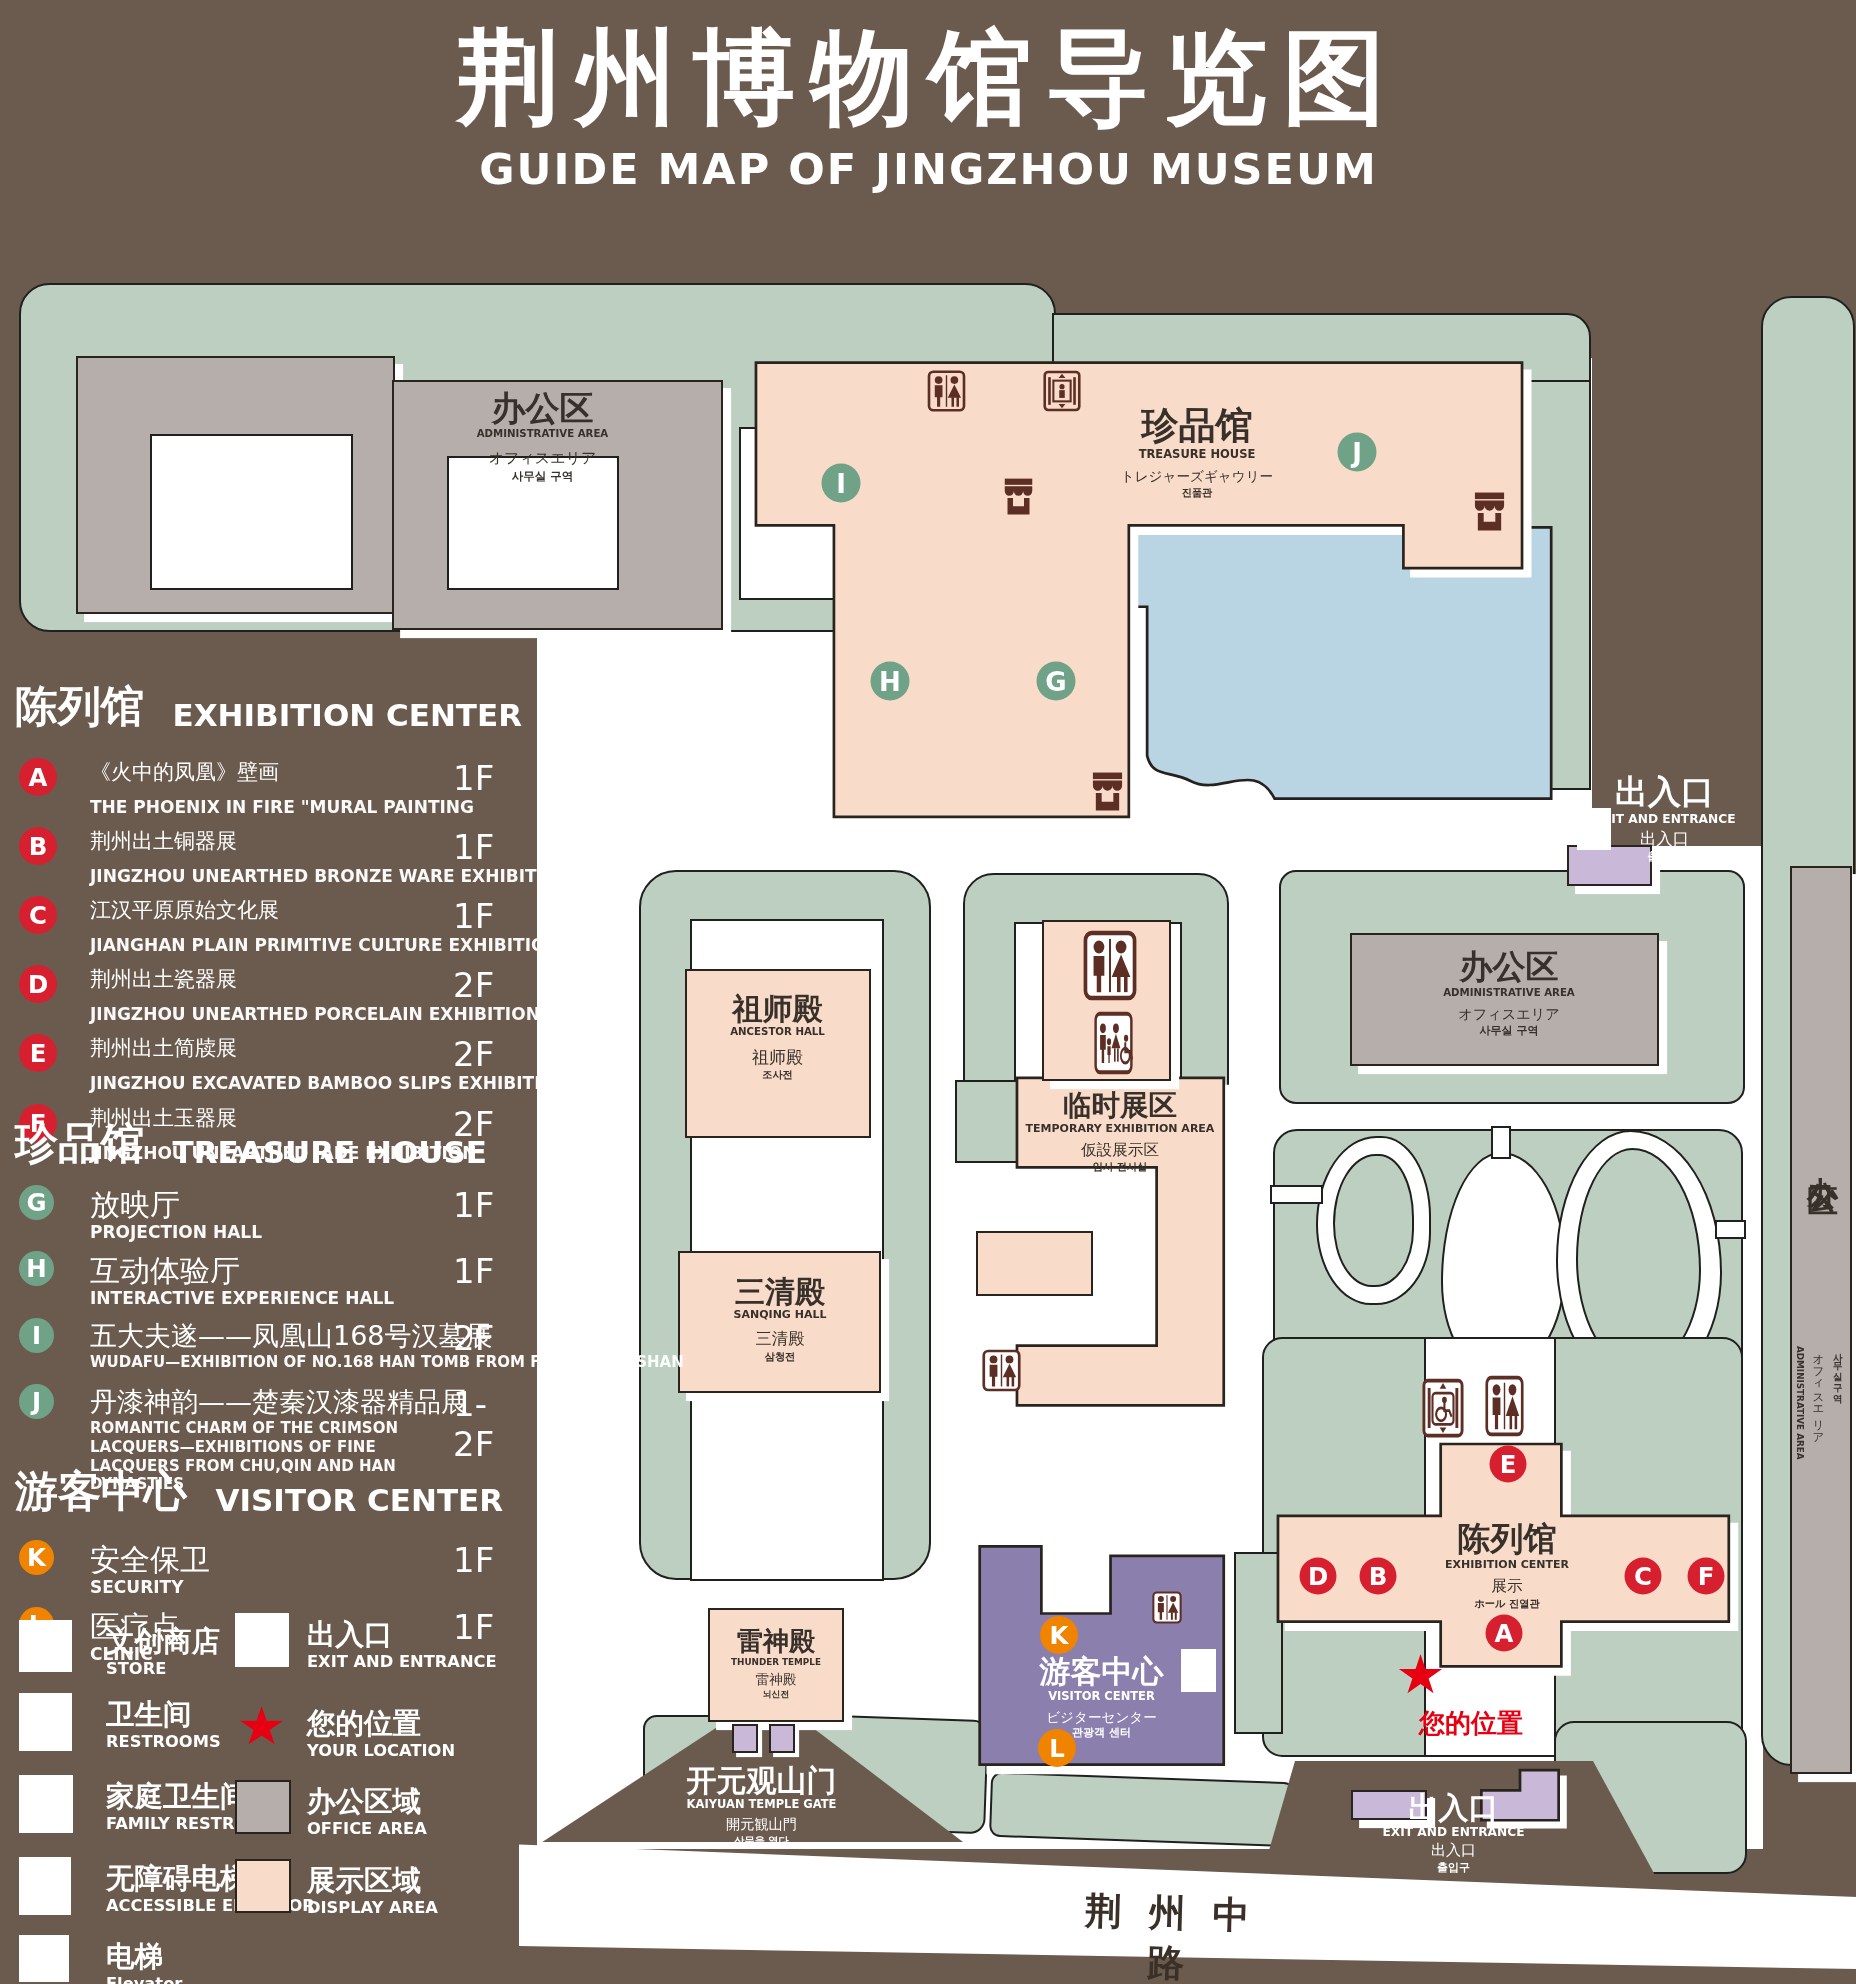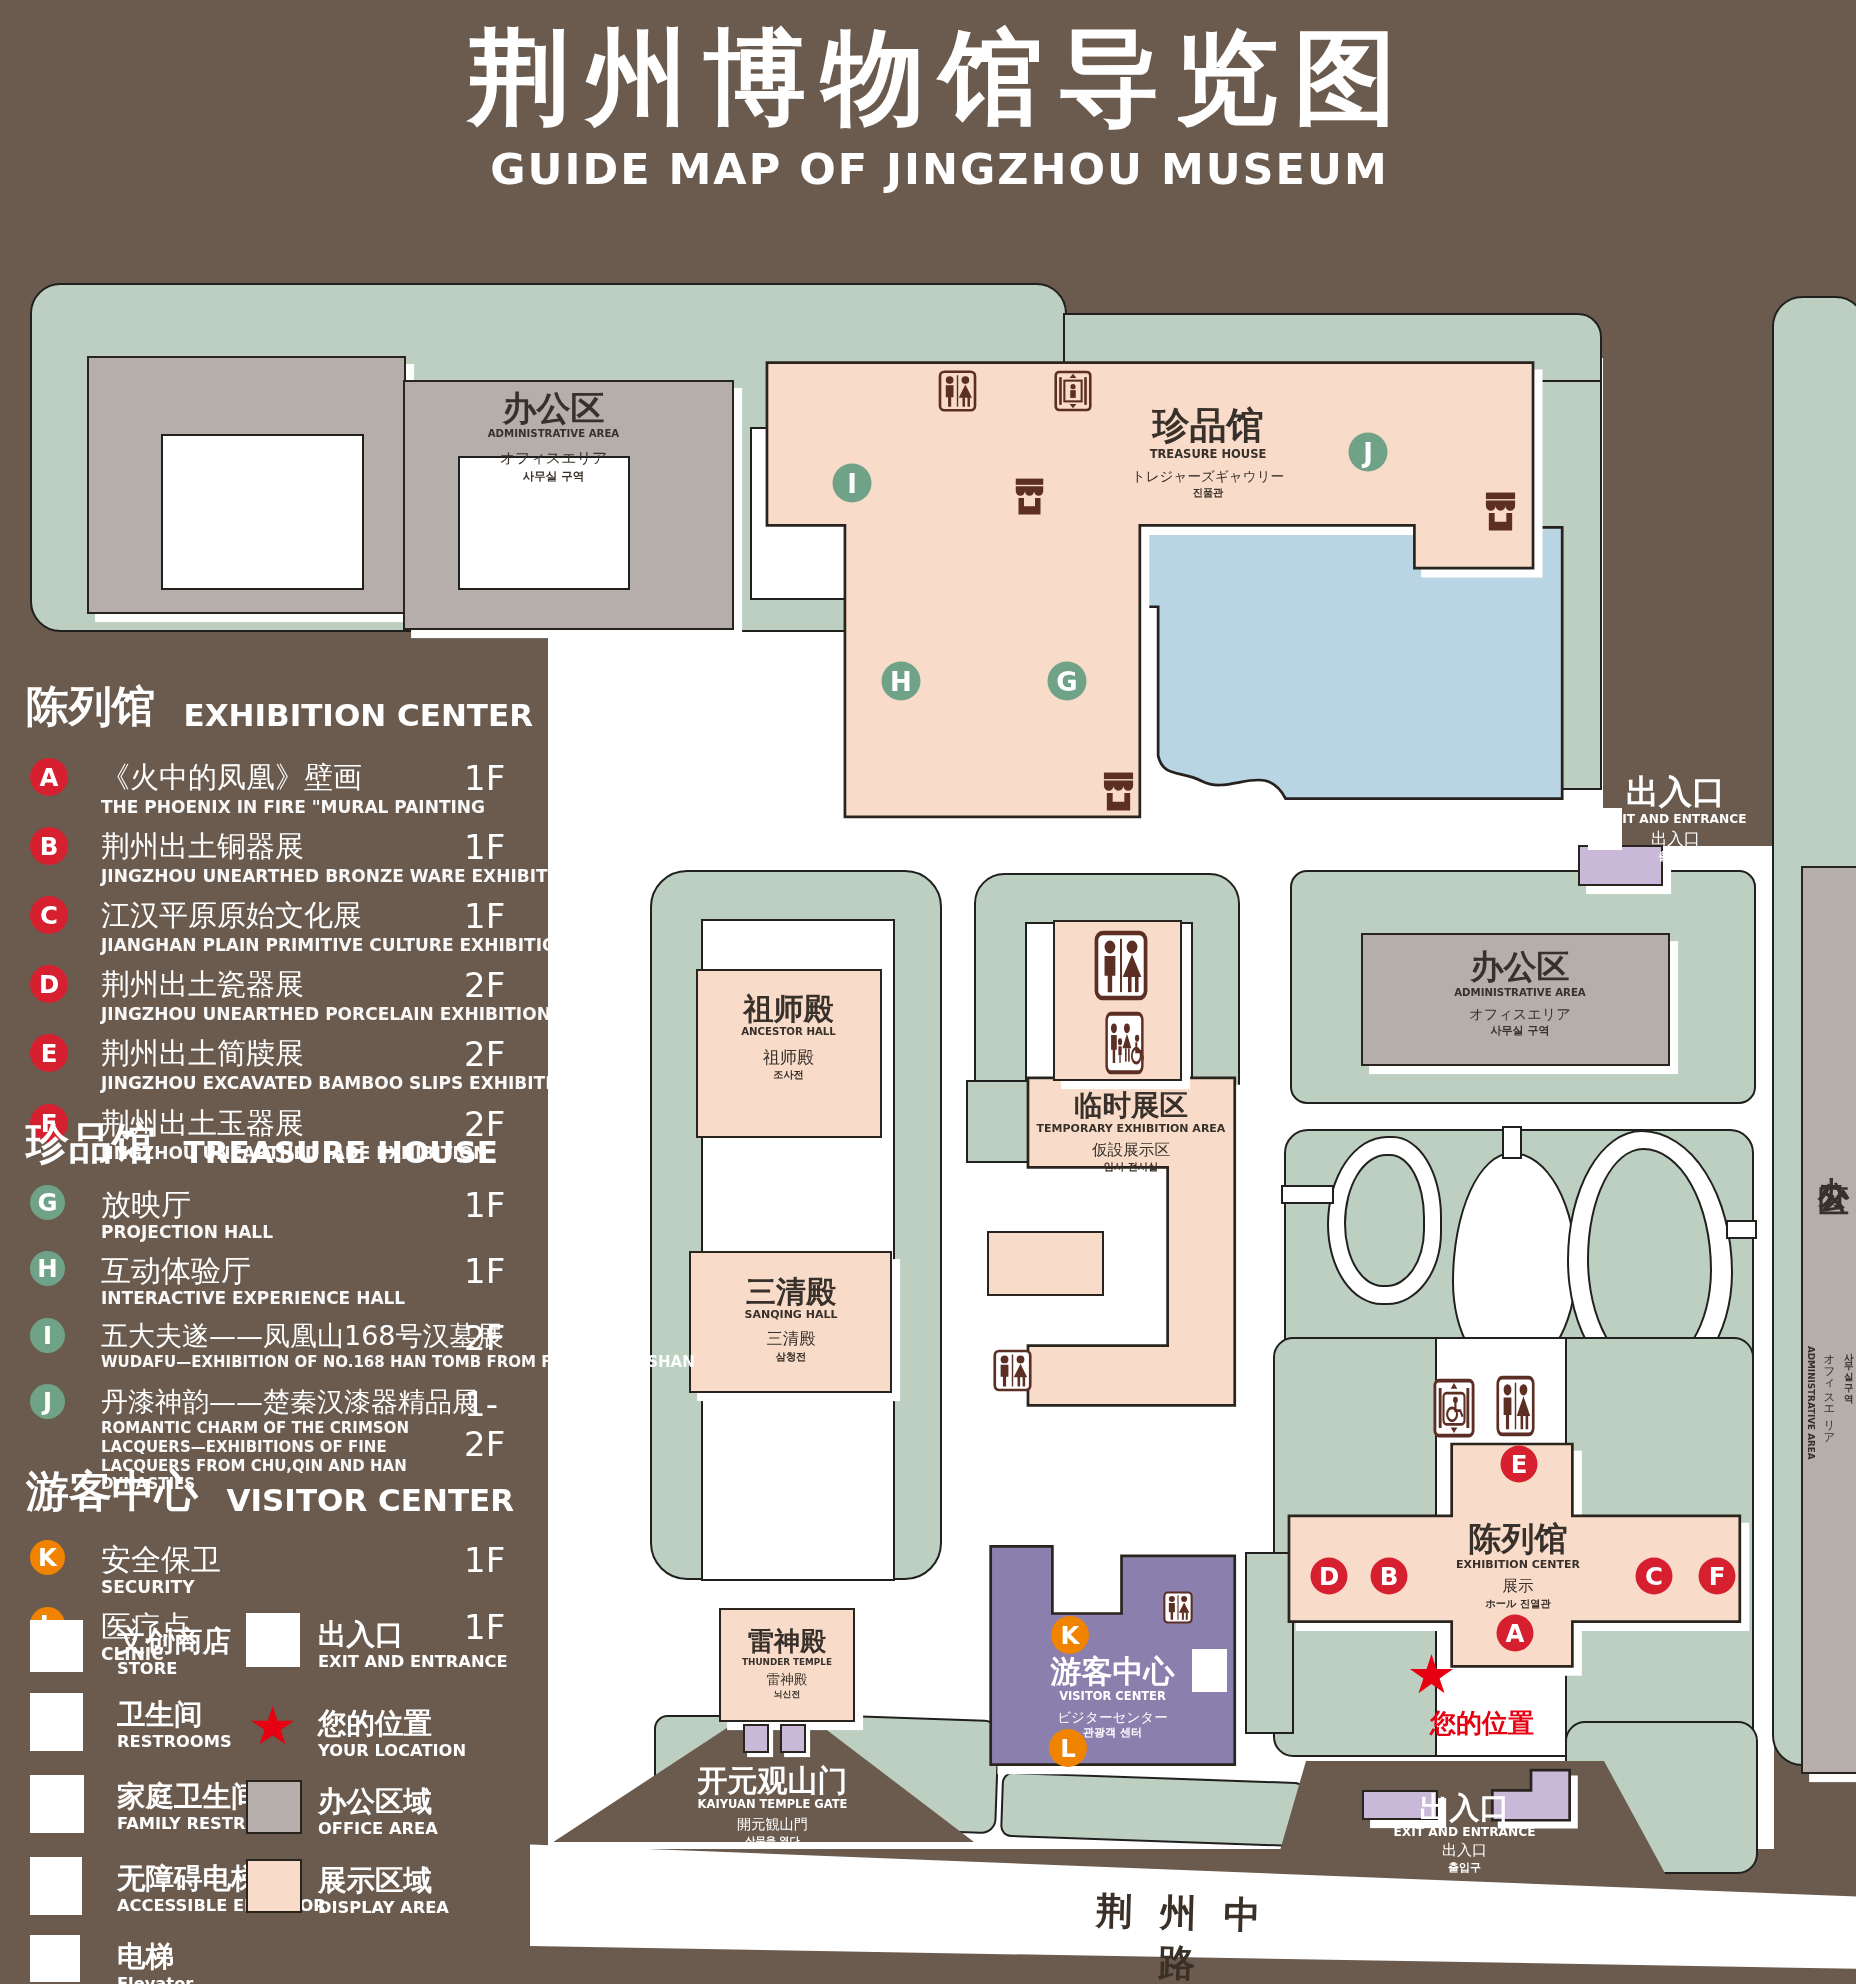--- a/index.html
+++ b/index.html
@@ -1,18 +1,18 @@
 <!DOCTYPE html>
 <html style="font-size:11px"><head>
 <meta charset="utf-8">
 <style>
   html,body{margin:0;padding:0;background:#6B5B4E;}
   body{width:1857px;height:1985px;position:relative;overflow:hidden;
        font-family:"DejaVu Sans","Liberation Sans",sans-serif;}
-  .stage{position:absolute;left:0;top:0;width:1832px;height:1985px;margin-left:11px;}
+  .stage{position:absolute;left:0;top:0;width:1832px;height:1985px;}
   .abs{position:absolute;}
   .white{position:absolute;background:#FFFFFF;}
   .lawn{position:absolute;background:#BCCFC1;border:2.7px solid #20201E;box-sizing:border-box;}
   .court{position:absolute;background:#FFFFFF;border:2.7px solid #20201E;box-sizing:border-box;}
   .bld{position:absolute;border:2.7px solid #2A241F;box-shadow:8.1px 8.1px 0 #FFFFFF;box-sizing:border-box;}
   .gray{background:#B5AEAB;}
   .pink{background:#F8DCC9;}
   .lpur{background:#C9B8D8;}
   .brown{position:absolute;background:#6B5B4E;}
   .mk{position:absolute;border-radius:50%;color:#FFF;font-weight:bold;
@@ -29,21 +29,21 @@
   .ic.white{color:#FFFFFF;}
   .ic svg{width:100%;height:100%;display:block;}
   .vtext{writing-mode:vertical-rl;text-orientation:mixed;}
   
   .leg-h{position:absolute;display:flex;align-items:flex-end;color:#FFF;}
   .leg-h .zh{font-size:43px;font-weight:bold;}
   .leg-h .en{font-size:31px;font-weight:bold;margin-left:28.5px;padding-bottom:2.7px;}
   .leg-item{position:absolute;color:#FFF;}
   .leg-item .c{position:absolute;left:0;top:0;width:38px;height:38px;border-radius:50%;
       display:flex;align-items:center;justify-content:center;font-size:24.4px;font-weight:bold;}
-  .leg-item .zh{position:absolute;left:71px;top:0;font-size:29px;white-space:nowrap;}
+  .leg-item .zh{position:absolute;left:71px;top:0;font-size:21px;white-space:nowrap;}
   .leg-item .en{position:absolute;left:71px;top:39px;font-size:17px;font-weight:bold;white-space:nowrap;opacity:.97;}
   .leg-item .en.wrap{white-space:normal;width:380px;line-height:1.25;}
   .leg-item .fl{position:absolute;left:434px;top:0;font-size:34px;}
   .sym{position:absolute;color:#FFF;}
   .sym .zh{position:absolute;left:87px;top:2.7px;font-size:28.5px;font-weight:bold;white-space:nowrap;}
   .sym .en{position:absolute;left:87px;top:39px;font-size:16.3px;font-weight:bold;white-space:nowrap;}
   .sym2 .zh{left:72px;}
   .sym2 .en{left:72px;}
   .star{position:absolute;background:#E60012;
         clip-path:polygon(50% 0,61% 35%,98% 35%,68% 57%,79% 91%,50% 70%,21% 91%,32% 57%,2% 35%,39% 35%);}

